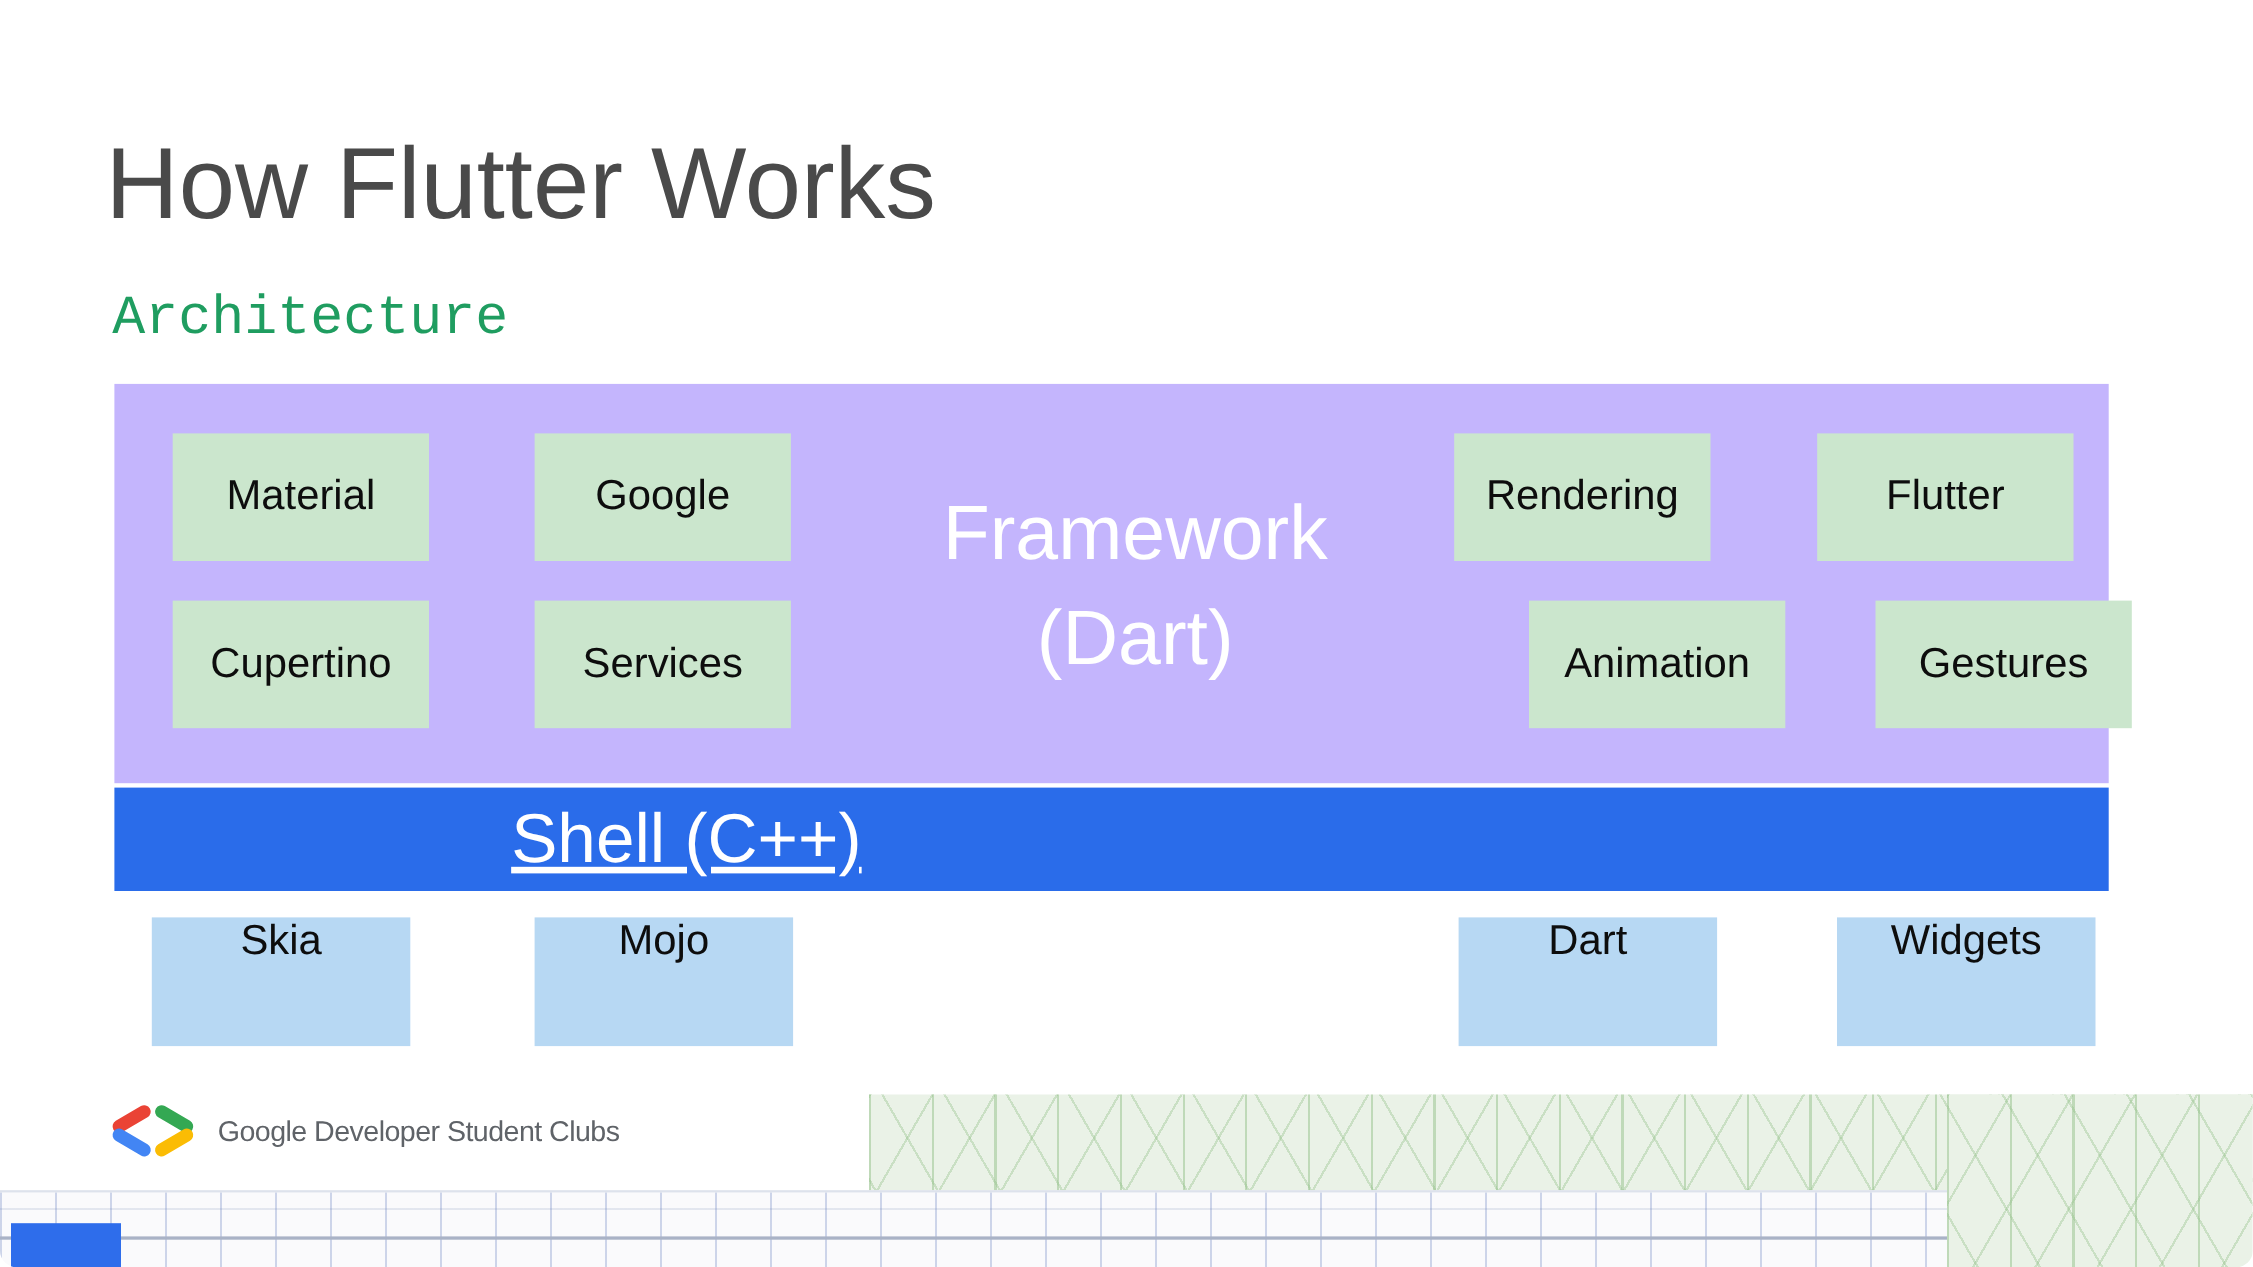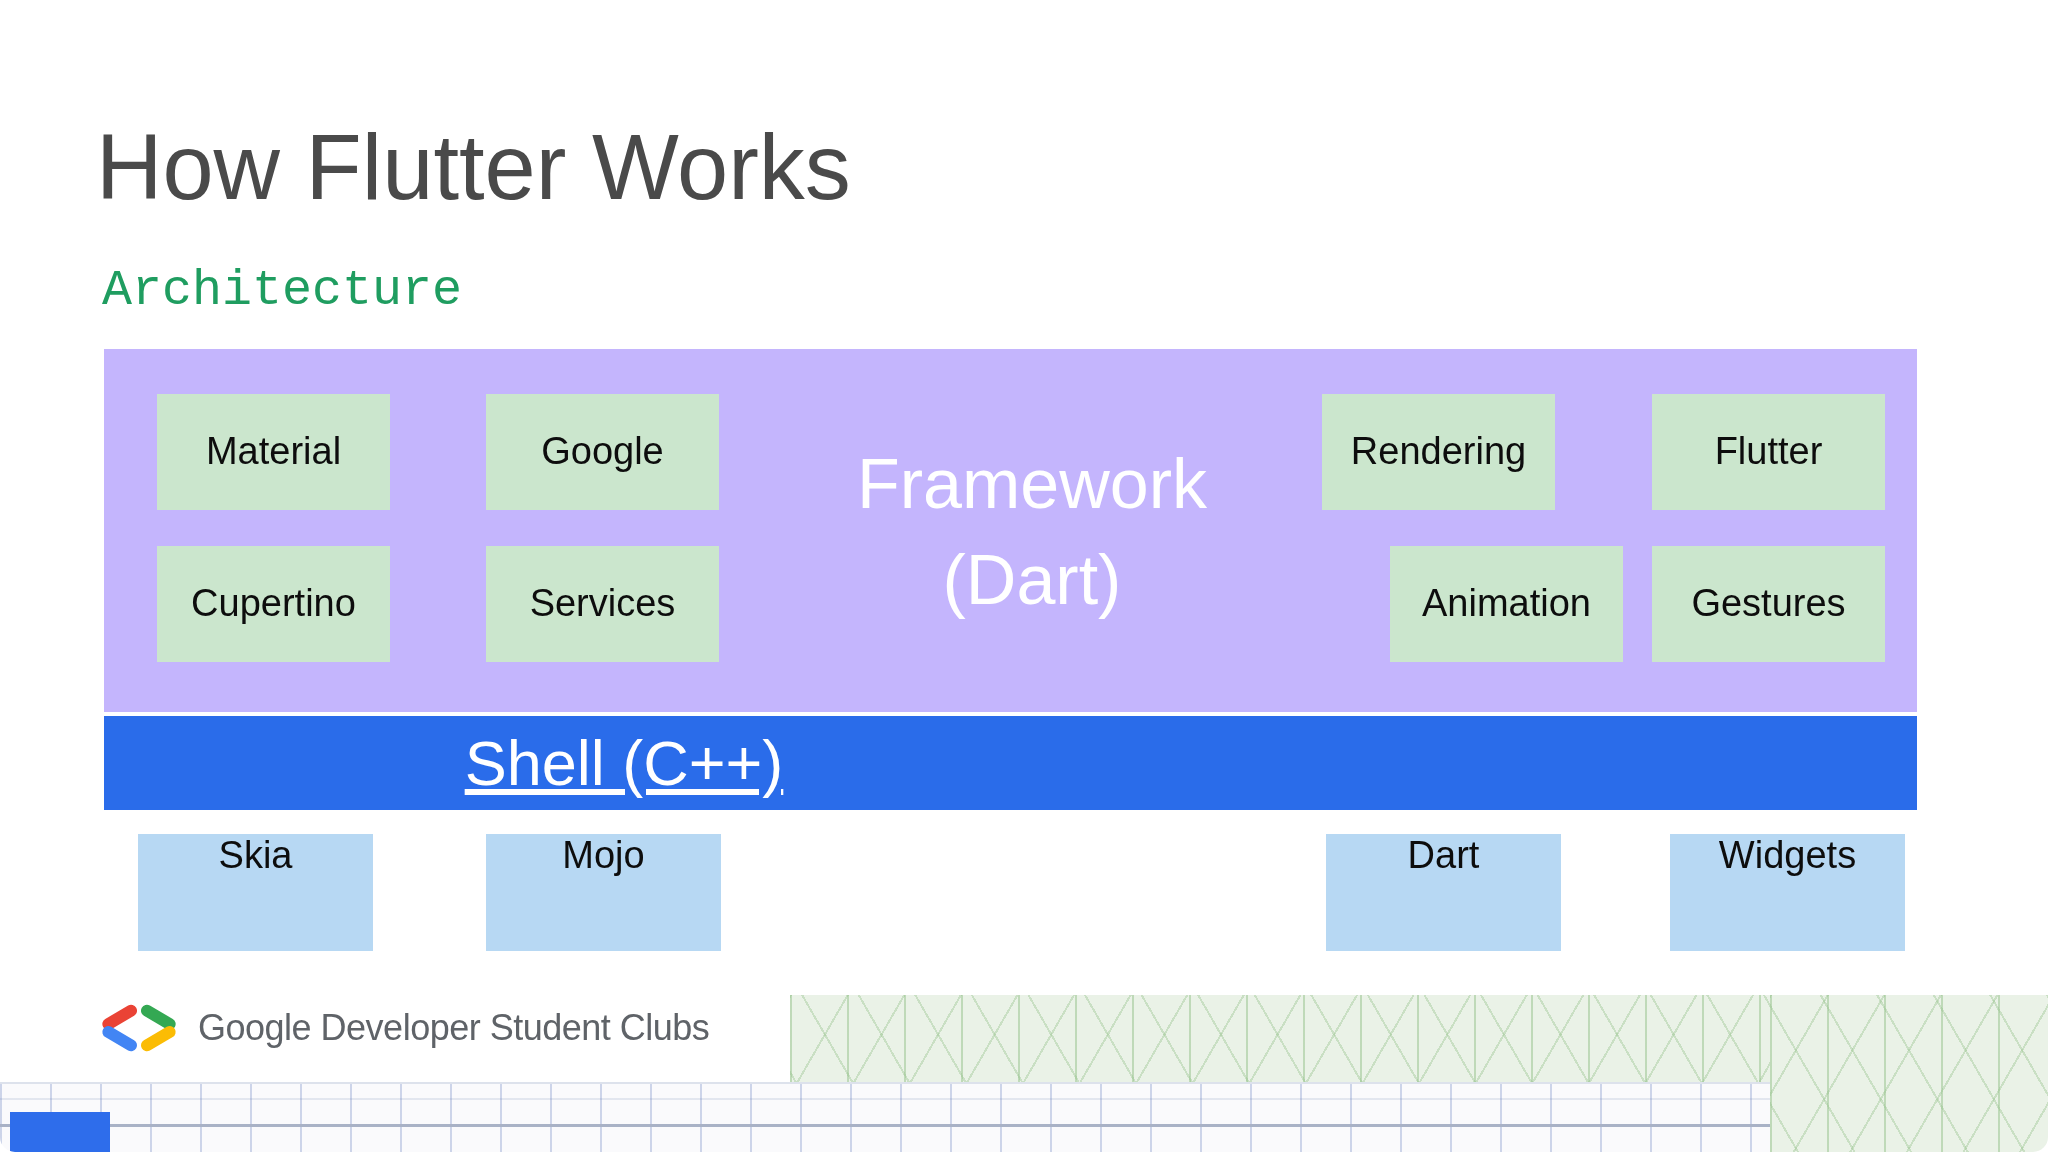--- a/index.html
+++ b/index.html
@@ -43,21 +43,21 @@
 
   
   .engine-box{
     position:absolute;top:834px;width:235px;height:117px;background:#b7d8f3;
     display:flex;justify-content:center;
     font-size:38px;color:#0d0d0d;
   }
 
   
   .brand-row{left:98px;top:996px;height:64px;display:flex;align-items:center;gap:18px;}
-  .brand-text{color:#5f6368;font-size:36px;letter-spacing:-0.5px;}
+  .brand-text{color:#5f6368;font-size:26px;letter-spacing:-0.5px;}
 
   
   .mesh{
     background-color:#eaf2e7;
     background-image:
       repeating-linear-gradient(90deg, rgba(148,193,138,0.5) 0 2px, transparent 2px 57px),
       repeating-linear-gradient(120deg, rgba(148,193,138,0.38) 0 2px, transparent 2px 49px),
       repeating-linear-gradient(240deg, rgba(148,193,138,0.38) 0 2px, transparent 2px 49px);
   }
   .mesh-top{left:790px;top:995px;width:1258px;height:90px;}
@@ -95,21 +95,21 @@
       </div>
     <div class="module" style="left:1218px;top:45px;">
         <span class="lbl">Rendering</span>
       </div>
     <div class="module" style="left:1548px;top:45px;">
         <span class="lbl">Flutter</span>
       </div>
     <div class="module" style="left:1286px;top:197px;justify-content:center;">
         <span class="lbl">Animation</span>
       </div>
-    <div class="module" style="left:1548px;top:197px;">
+    <div class="module" style="left:1601px;top:197px;">
         <span class="lbl">Gestures</span>
       </div>
   </div>
   <div class="abs framework-label">
     <div>Framework</div>
     <div>(Dart)</div>
   </div>
 
   <div class="abs shell-bar"></div>
   <div class="abs shell-label">

